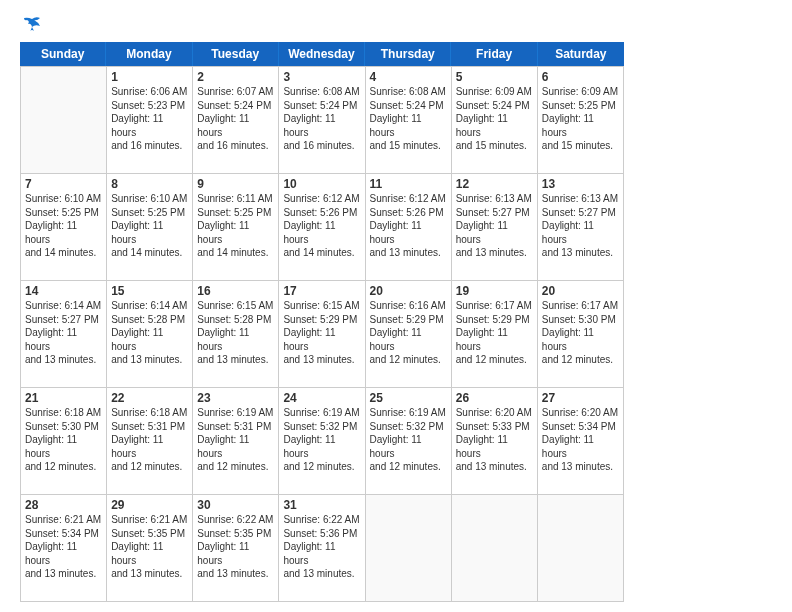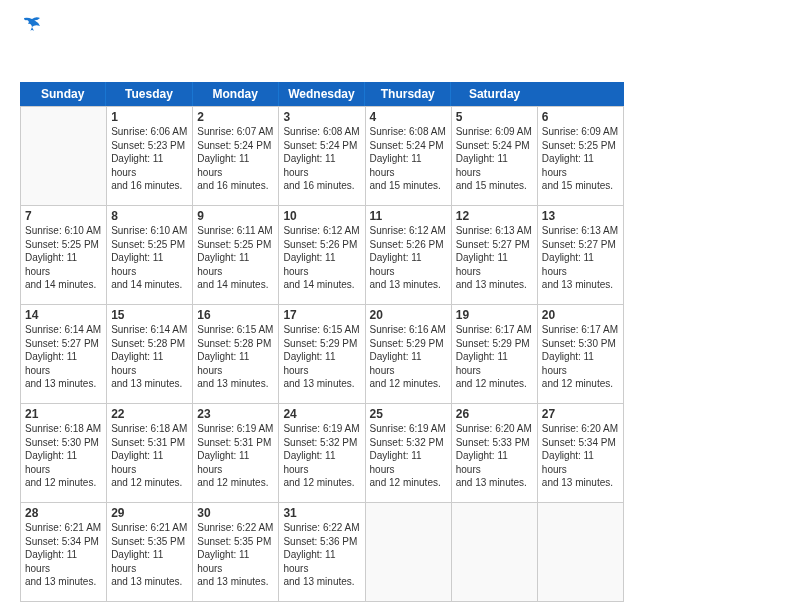--- a/index.html
+++ b/index.html
@@ -9,21 +9,20 @@
       font-family: Arial, sans-serif;
       background: #fff;
       overflow: hidden;
     }
     .page {
       width: 644px;
       height: 612px;
       padding: 16px 20px 10px 20px;
       display: flex;
       flex-direction: column;
-      gap: 40px;
     }
     .header {
       display: flex;
       justify-content: space-between;
       align-items: flex-start;
       margin-bottom: 10px;
     }
     .logo {
       display: flex;
       flex-direction: column;
@@ -123,24 +122,25 @@
     </div>
     <div class="title-block">
       <div class="month-title"></div>
       <div class="location"></div>
     </div>
   </div>
 
   <div class="calendar">
     <div class="cal-header" id="cal-header">
         <div class="cal-header-cell">Sunday</div>
+        <div class="cal-header-cell">Monday</div>
         <div class="cal-header-cell">Tuesday</div>
-        <div class="cal-header-cell">Monday</div>
         <div class="cal-header-cell">Wednesday</div>
         <div class="cal-header-cell">Thursday</div>
+        <div class="cal-header-cell">Friday</div>
         <div class="cal-header-cell">Saturday</div>
       </div>
     <div class="cal-body" id="cal-body">
         <div class="cal-row">
           <div class="cal-cell empty"></div>
           <div class="cal-cell">
             <div class="day-num">1</div>
             <div class="day-info" style="white-space: pre-line;">Sunrise: 6:06 AM
 Sunset: 5:23 PM
 Daylight: 11 hours

